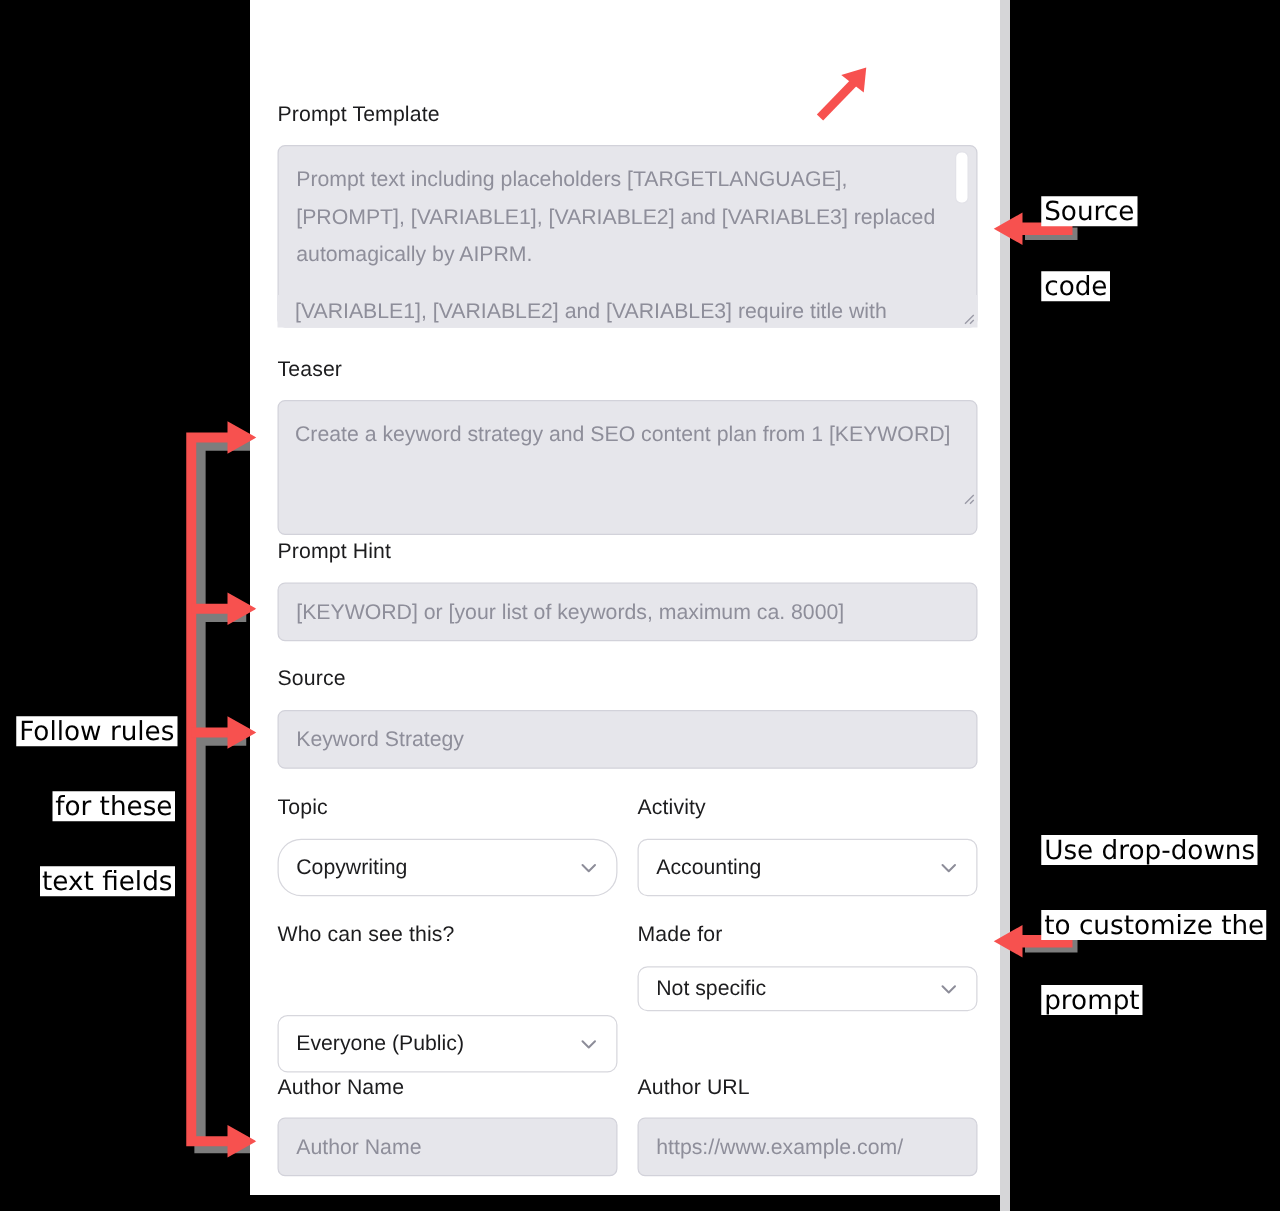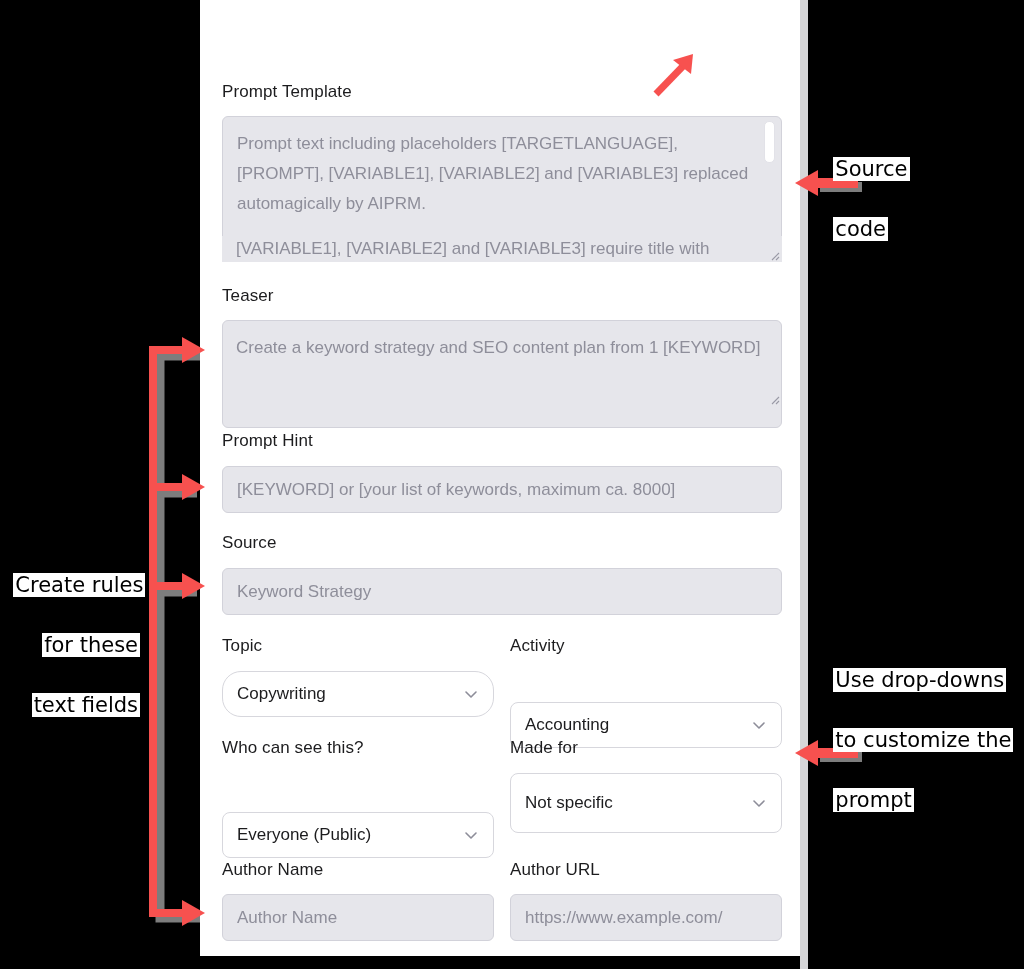--- a/index.html
+++ b/index.html
@@ -197,41 +197,41 @@
     <div class="select-box" style="left:22px; top:671px; width:272px; height:46px;border-radius:19px;">
       <span>Copywriting</span>
       <span class="chev">
         <svg width="16" height="16" viewBox="0 0 16 16">
             <path d="M3 6 L8 11 L13 6" stroke="currentColor" stroke-width="1.6" fill="none" stroke-linecap="round" stroke-linejoin="round"></path>
           </svg>
       </span>
     </div>
 
     <div class="field-label" style="left:310px; top:636px;">Activity</div>
-    <div class="select-box" style="left:310px; top:702px; width:272px; height:46px;">
+    <div class="select-box" style="left:310px; top:671px; width:272px; height:46px;">
       <span>Accounting</span>
       <span class="chev">
         <svg width="16" height="16" viewBox="0 0 16 16">
             <path d="M3 6 L8 11 L13 6" stroke="currentColor" stroke-width="1.6" fill="none" stroke-linecap="round" stroke-linejoin="round"></path>
           </svg>
       </span>
     </div>
 
     <div class="field-label" style="left:22px; top:738px;">Who can see this?</div>
     <div class="select-box" style="left:22px; top:812px; width:272px; height:46px;">
       <span>Everyone (Public)</span>
       <span class="chev">
         <svg width="16" height="16" viewBox="0 0 16 16">
             <path d="M3 6 L8 11 L13 6" stroke="currentColor" stroke-width="1.6" fill="none" stroke-linecap="round" stroke-linejoin="round"></path>
           </svg>
       </span>
     </div>
 
     <div class="field-label" style="left:310px; top:738px;">Made for</div>
-    <div class="select-box" style="left:310px; top:773px; width:272px; height:60px;">
+    <div class="select-box" style="left:310px; top:773px; width:272px; height:36px;">
       <span>Not specific</span>
       <span class="chev">
         <svg width="16" height="16" viewBox="0 0 16 16">
             <path d="M3 6 L8 11 L13 6" stroke="currentColor" stroke-width="1.6" fill="none" stroke-linecap="round" stroke-linejoin="round"></path>
           </svg>
       </span>
     </div>
 
     <div class="field-label" style="left:22px; top:860px;">Author Name</div>
     <div class="input-box" style="left:22px; top:894px; width:272px; height:47px; line-height:23px; padding-top:11px;">
@@ -289,16 +289,16 @@
   <span>code</span>
 </div>
 
 <div class="anno-text anno-right" style="left:820px; top:635px;">
   <span>Use drop-downs</span><br>
   <span>to customize the</span><br>
   <span>prompt</span>
 </div>
 
 <div class="anno-text anno-left" style="left:0px; top:540px; width:140px;">
-  <span>Create rules</span><br>
+  <span>Follow rules</span><br>
   <span>for these</span><br>
   <span>text fields</span>
 </div>
 
 </body></html>

